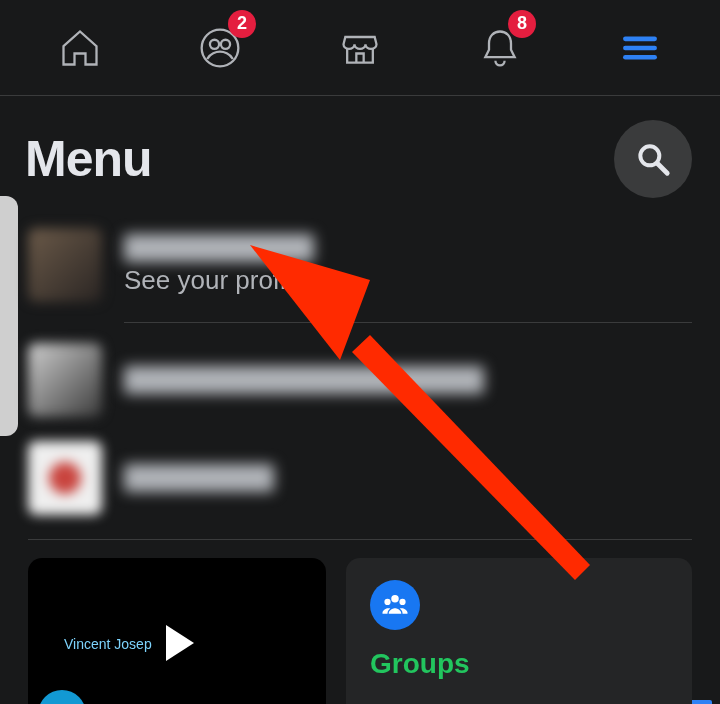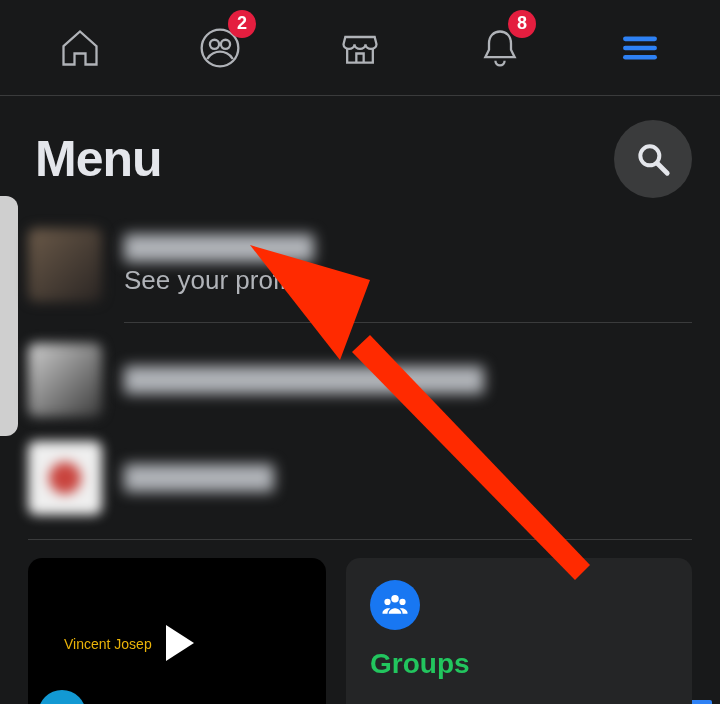--- a/index.html
+++ b/index.html
@@ -56,21 +56,21 @@
     width: 104px;
     height: 4px;
     background: #2e81f4;
     border-radius: 2px 2px 0 0;
   }
   
   .menu-header {
     display: flex;
     align-items: center;
     justify-content: space-between;
-    padding: 24px 28px 18px 35px;
+    padding: 24px 28px 18px 25px;
   }
   .menu-title {
     font-size: 50px;
     font-weight: 800;
     color: #e4e6eb;
     letter-spacing: -1px;
   }
   .search-btn {
     width: 78px;
     height: 78px;
@@ -152,21 +152,21 @@
     border-left: 28px solid #fff;
     border-top: 18px solid transparent;
     border-bottom: 18px solid transparent;
     margin-left: 6px;
   }
   .vid-overlay-text {
     position: absolute;
     top: 78px;
     left: 36px;
     font-size: 14px;
-    color: #eab308;
+    color: #7dd3fc;
   }
   .vid-time {
     position: absolute;
     bottom: 10px;
     right: 22px;
     font-size: 24px;
     color: #fff;
     font-weight: 500;
     text-align: right;
   }

